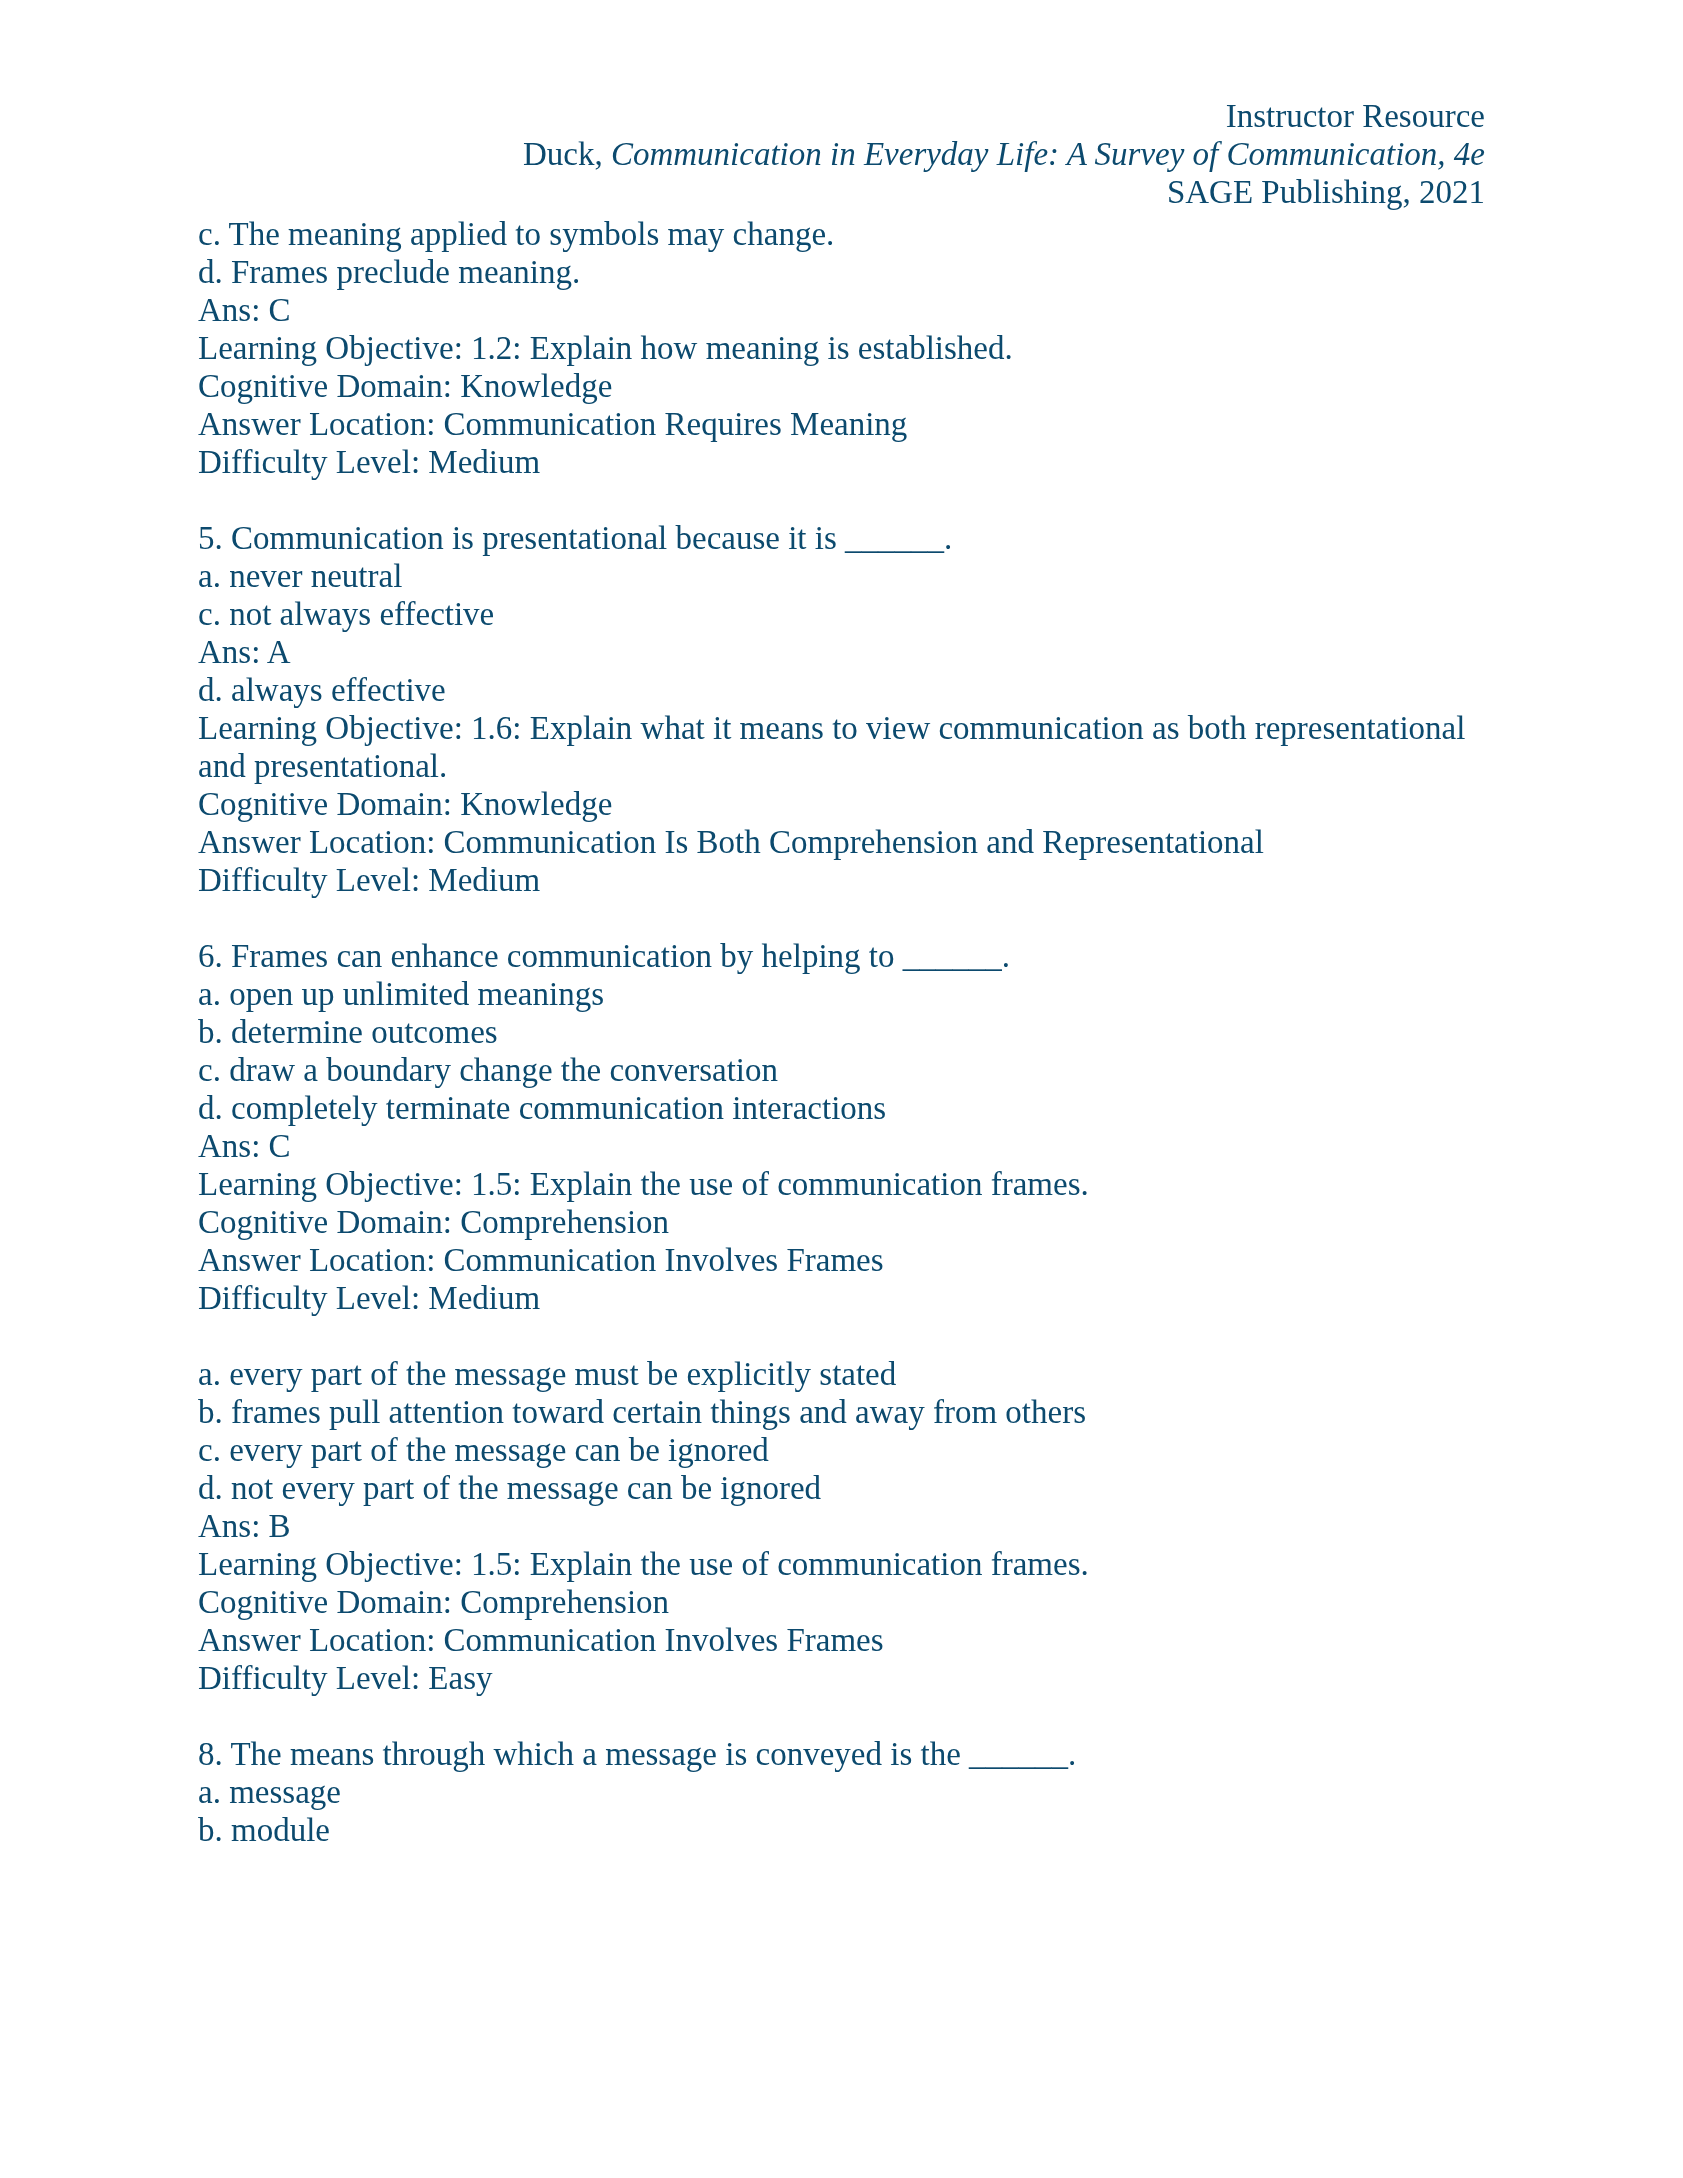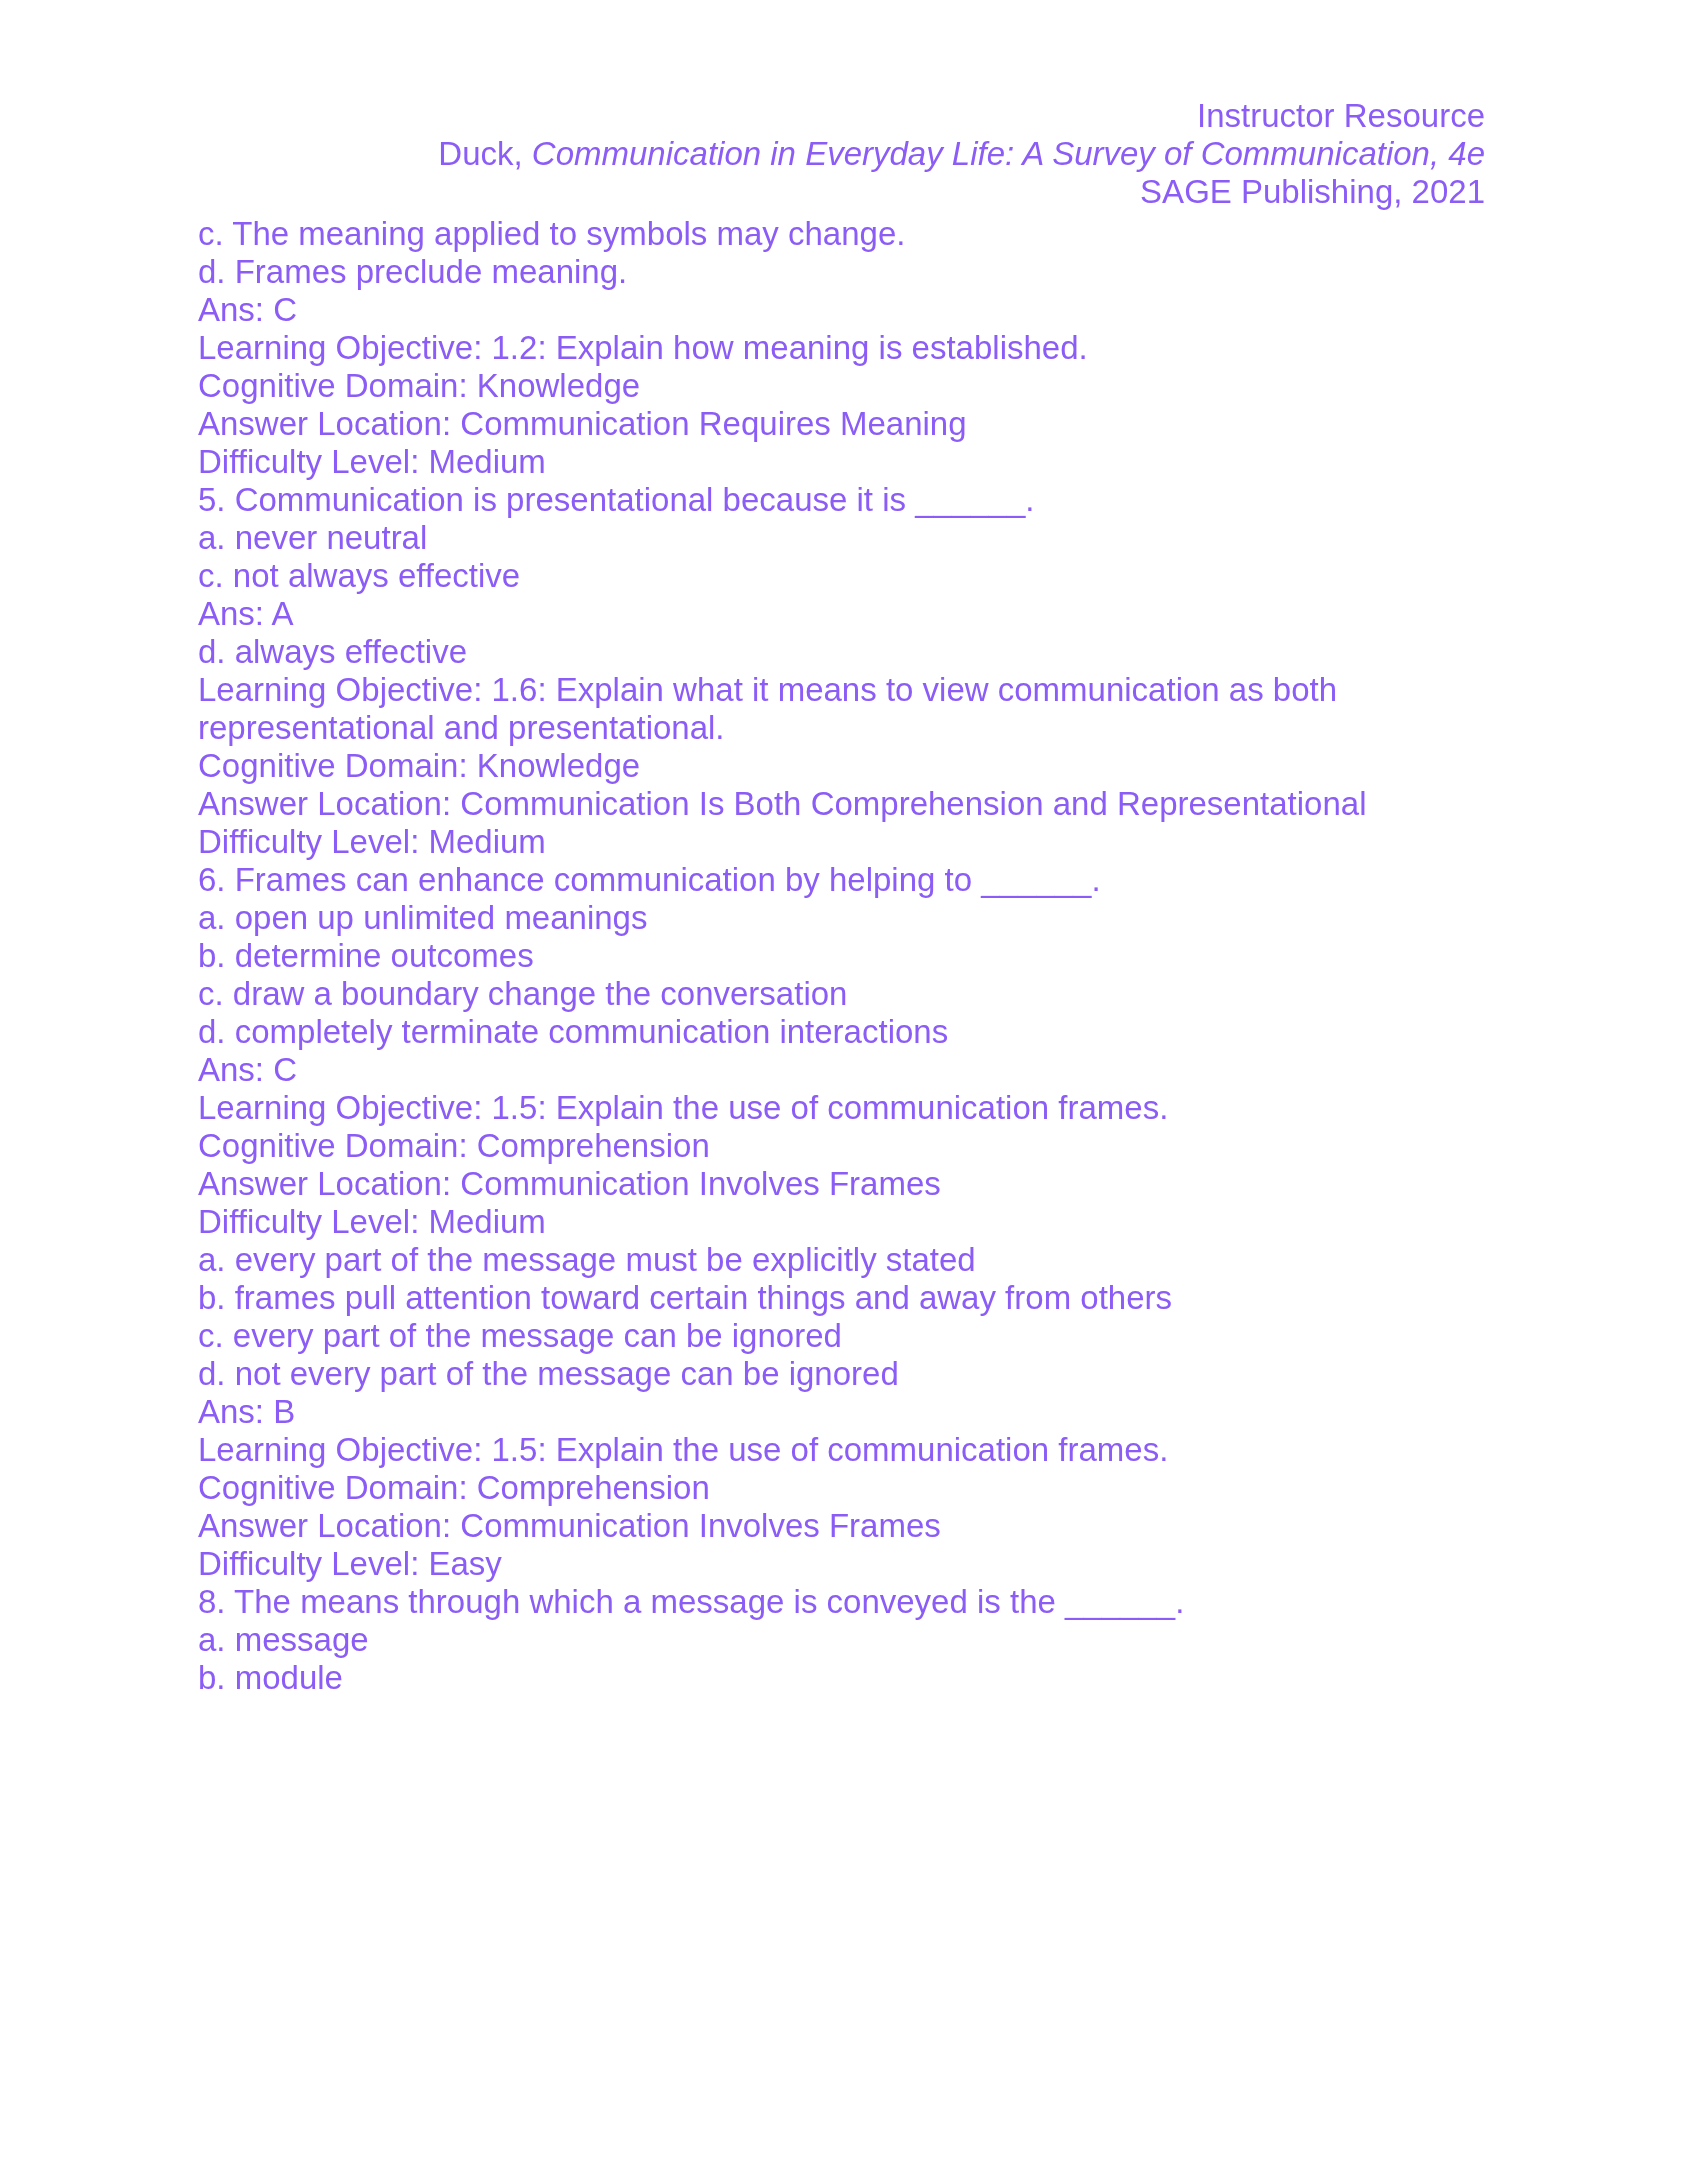--- a/index.html
+++ b/index.html
@@ -5,22 +5,22 @@
   html, body {
     margin: 0;
     padding: 0;
     background: #ffffff;
   }
   .page {
     position: relative;
     width: 1683px;
     height: 2178px;
     background: #ffffff;
-    color: #8b5cf6;
-    font-family: Liberation Sans, sans-serif;
+    color: #0c4a6e;
+    font-family: Liberation Serif, serif;
     font-size: 33px;
     line-height: 38px;
     overflow: hidden;
   }
   .content {
     position: absolute;
     left: 198px;
     top: 97px;
     width: 1287px;
   }
@@ -28,20 +28,21 @@
     text-align: right;
   }
   .doc-header .italic {
     font-style: italic;
   }
   p {
     margin: 0;
     padding: 0;
   }
   .block {
+    margin-top: 38px; 
   }
   .block.first {
     margin-top: 4px;
   }
 </style>
 </head>
 <body>
 
 <div class="page">
   <div class="content">

